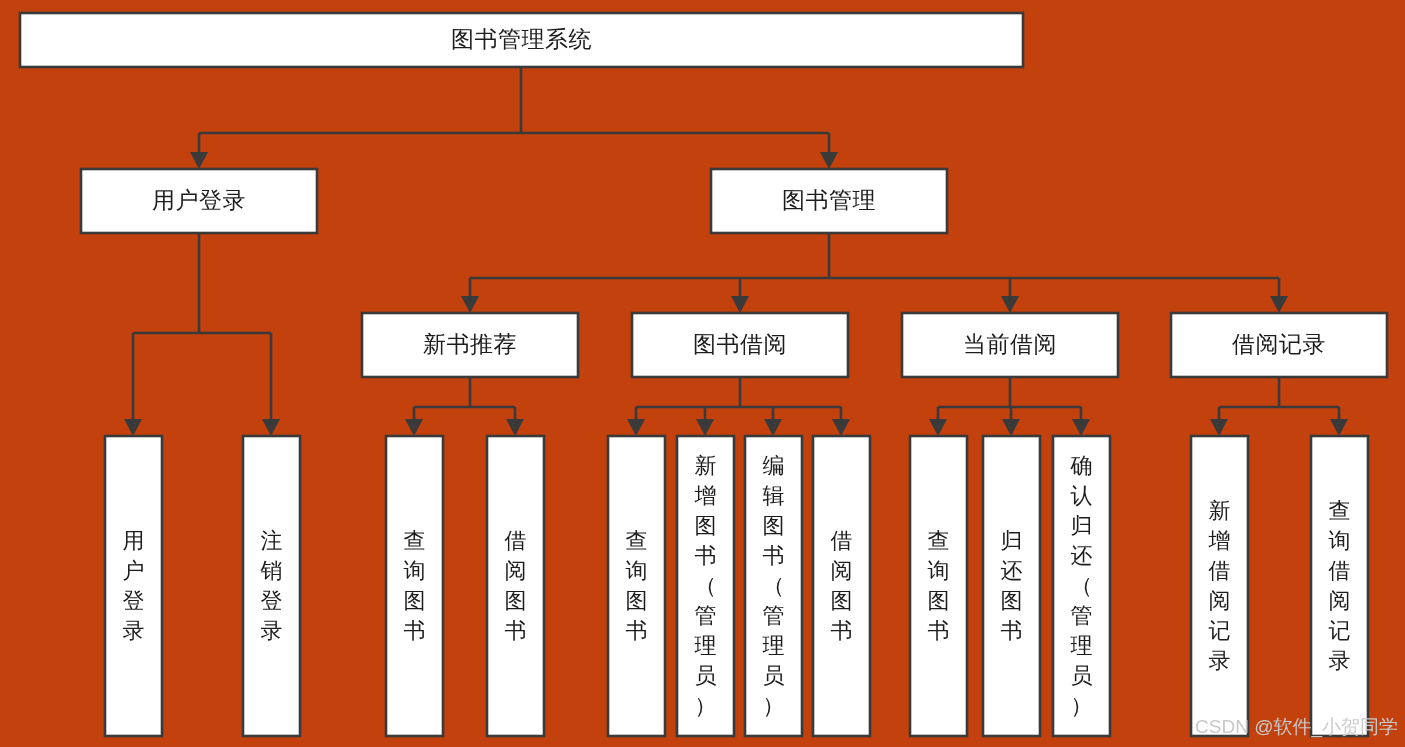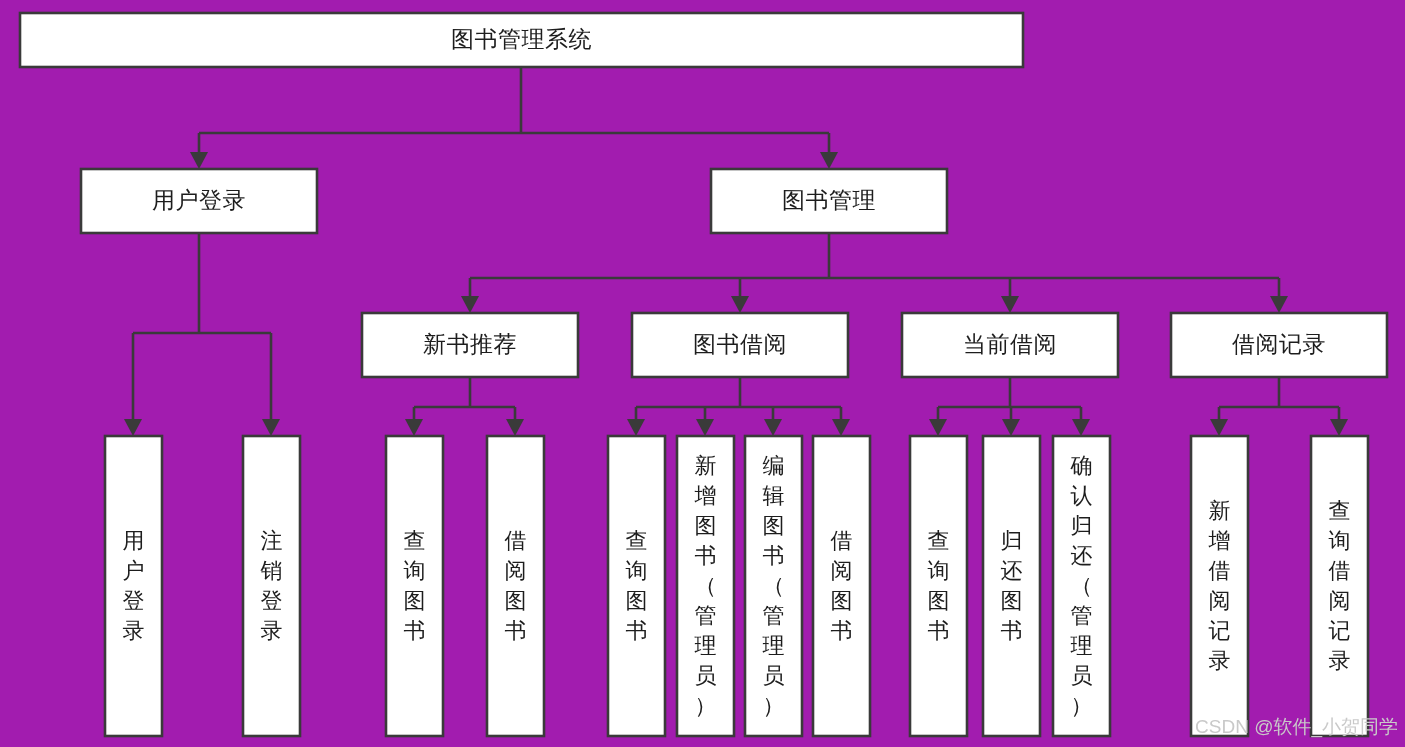--- a/index.html
+++ b/index.html
@@ -8,21 +8,21 @@
     padding: 0;
     background: #ffffff;
   }
   body {
     font-family: "Liberation Sans", "DejaVu Sans", sans-serif;
   }
   #diagram-root {
     position: relative;
     width: 1405px;
     height: 747px;
-    background: #a21caf;
+    background: #c2410c;
     overflow: hidden;
   }
   svg.flow-canvas {
     position: absolute;
     left: 0;
     top: 0;
     width: 1405px;
     height: 747px;
     display: block;
   }

